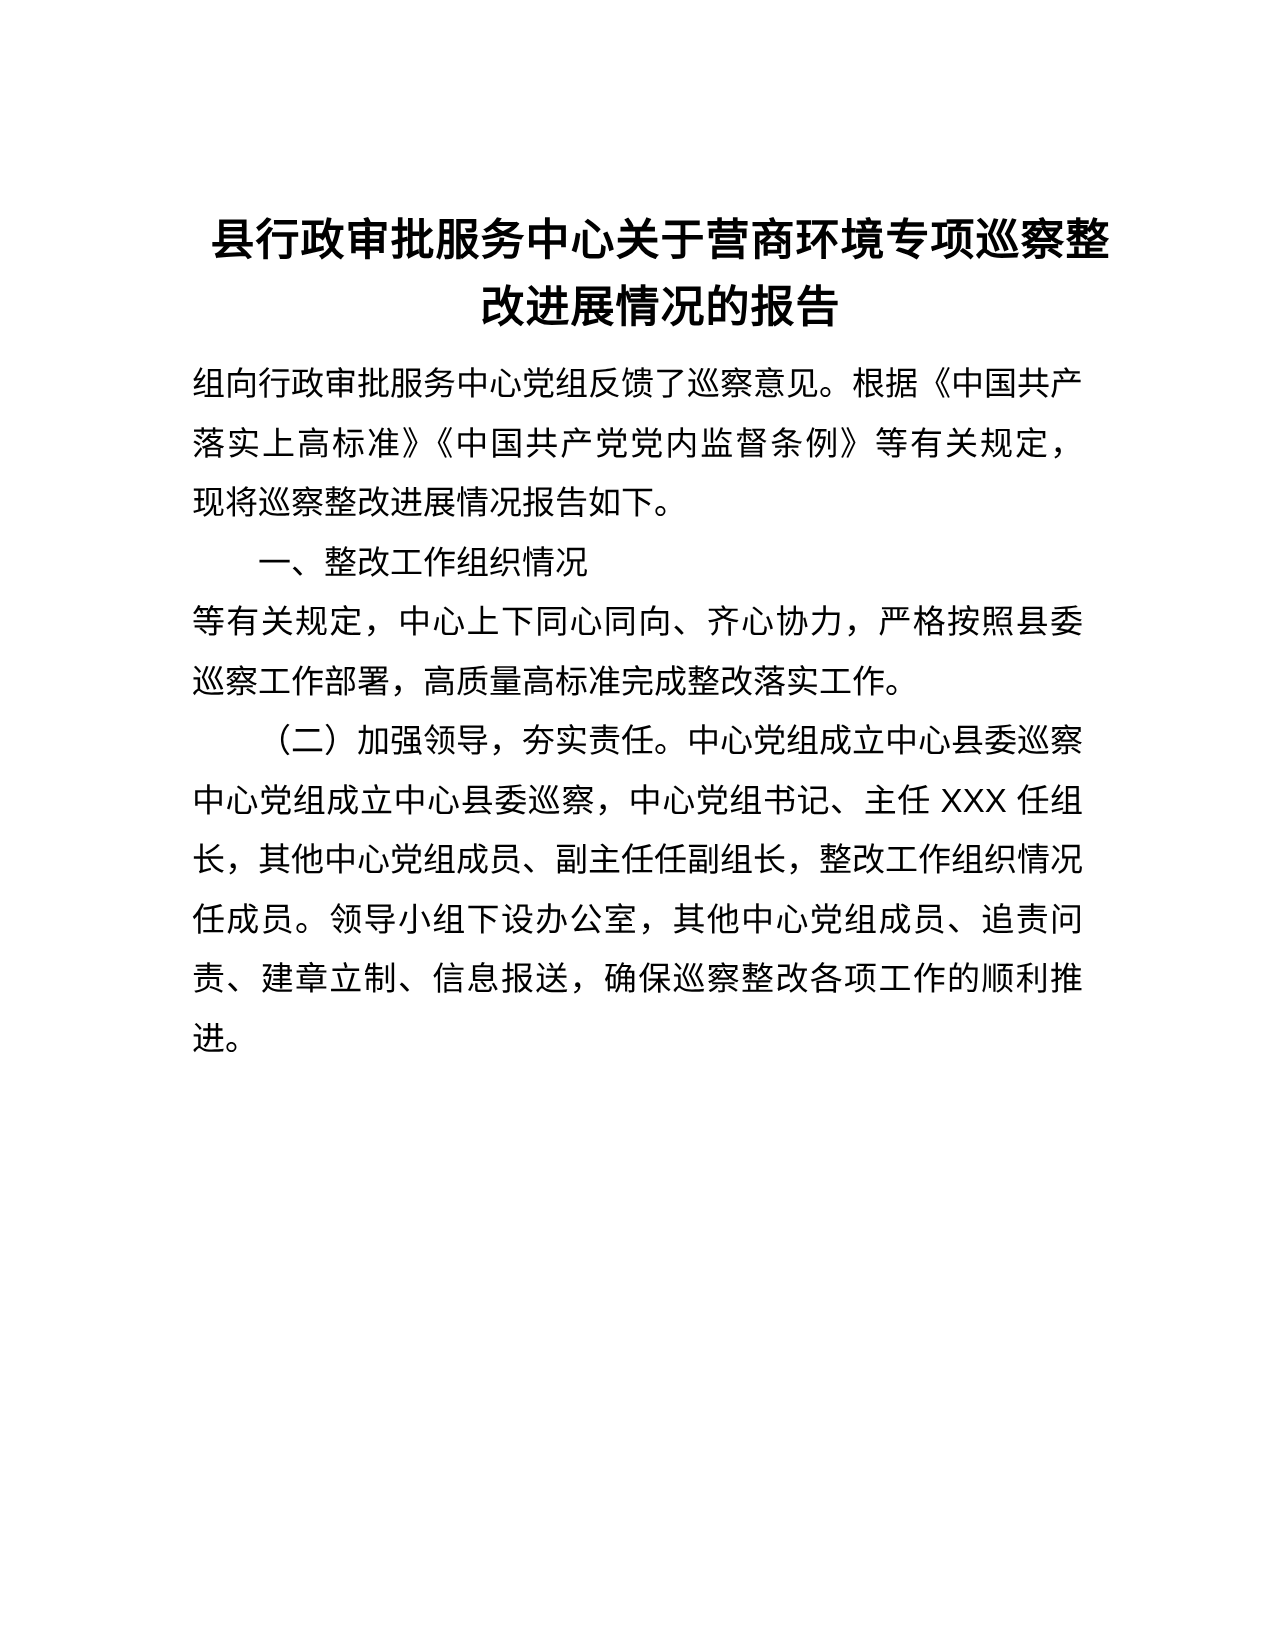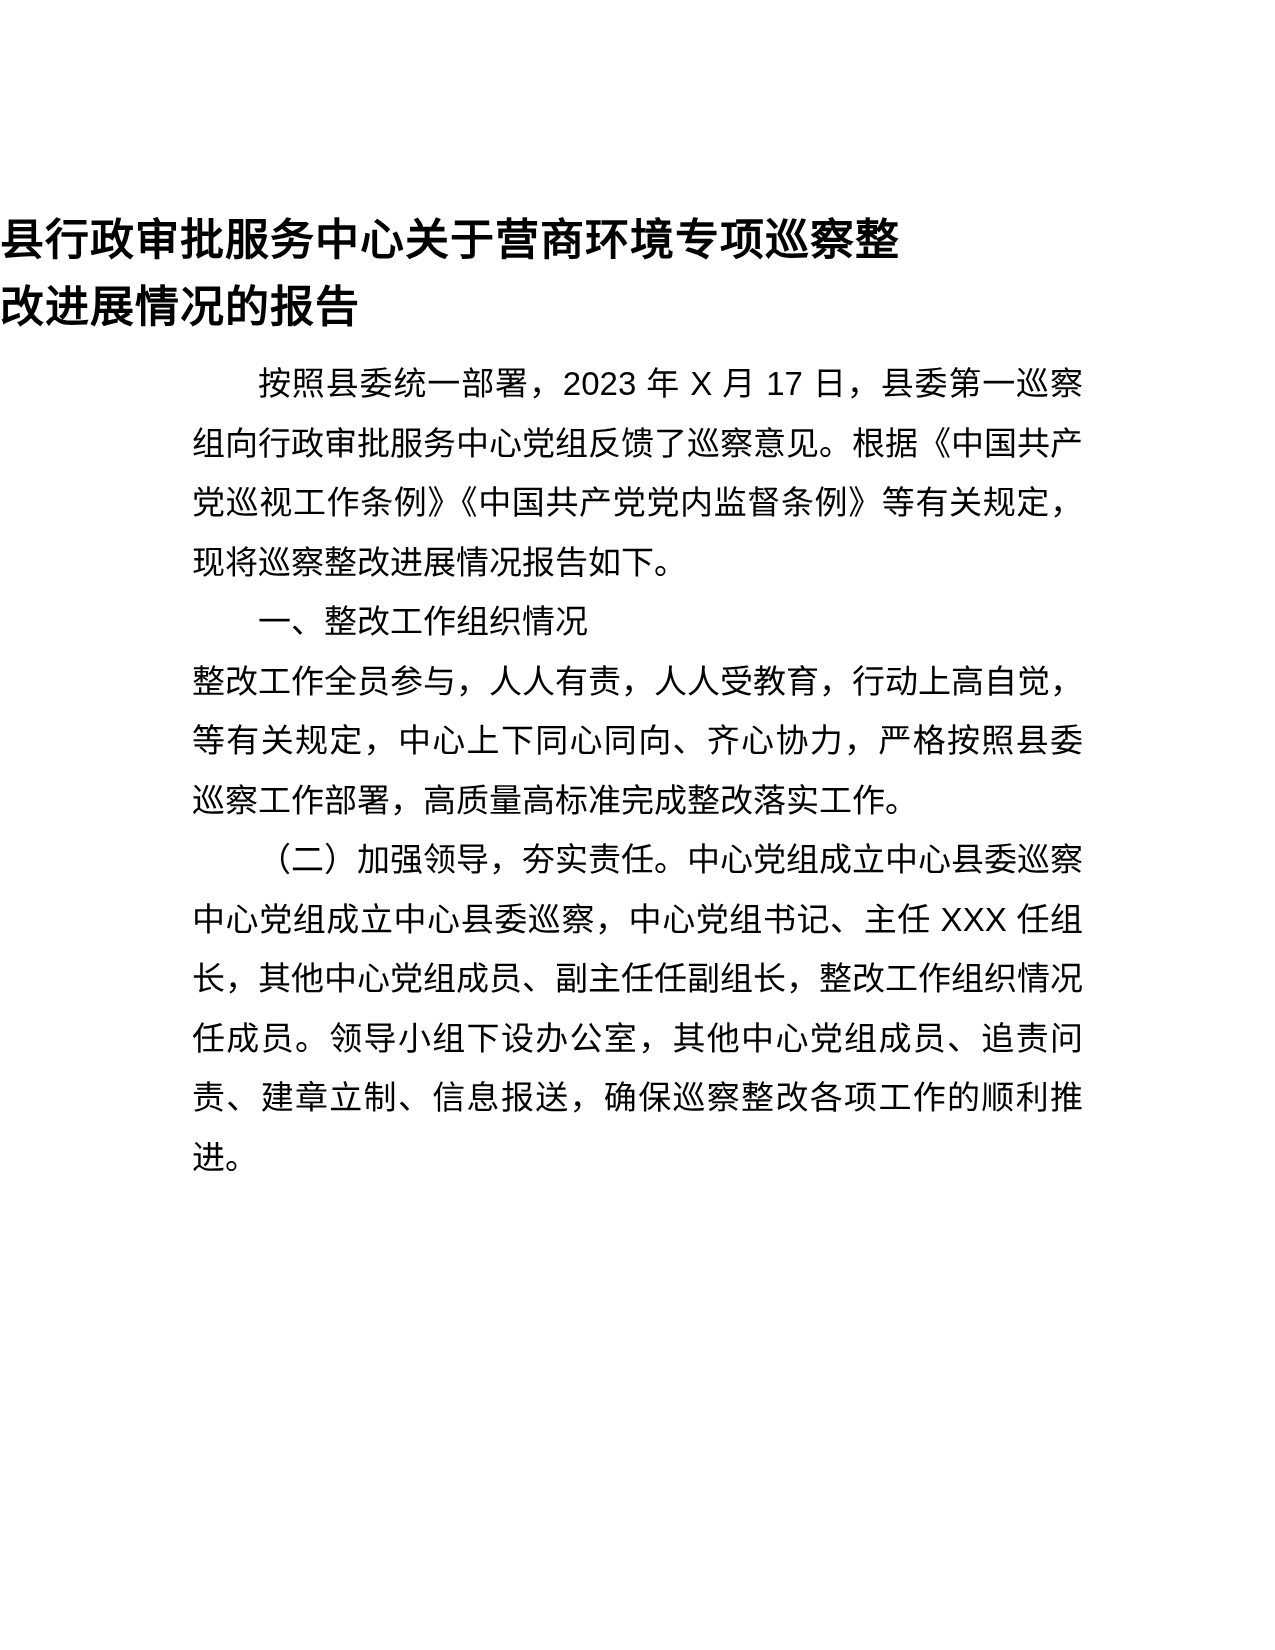--- a/index.html
+++ b/index.html
@@ -20,21 +20,23 @@
     width: 1275px;
     height: 1650px;
     background: #ffffff;
   }
   .doc-title {
     margin: 0;
     padding-top: 206px;
     font-size: 44px;
     line-height: 67px;
     font-weight: 700;
+    text-align: center;
     letter-spacing: 1px;
+    padding-left: 46px;
   }
   .title-line { display: block; }
   .doc-body {
     width: 891px;
     margin: 14px auto 0 auto;
     font-size: 33px;
     line-height: 59.5px;
   }
   .line {
     height: 59.5px;
@@ -56,28 +58,26 @@
 
 <div class="page">
 
   <h1 class="doc-title">
     <span class="title-line">县行政审批服务中心关于营商环境专项巡察整</span>
     <span class="title-line">改进展情况的报告</span>
   </h1>
 
   <div class="doc-body">
 
-    <div class="line just indent">按照县委统一部署，2023 年 X 月 17 日，县委第一巡察</div>
     <div class="line just">组向行政审批服务中心党组反馈了巡察意见。根据《中国共产</div>
-    <div class="line just">党巡视工作条例》《中国共产党党内监督条例》等有关规定，</div>
+    <div class="line just">落实上高标准》《中国共产党党内监督条例》等有关规定，</div>
     <div class="line">现将巡察整改进展情况报告如下。</div>
 
     <div class="line heading indent">一、整改工作组织情况</div>
 
-    <div class="line just">整改工作全员参与，人人有责，人人受教育，行动上高自觉，</div>
     <div class="line just">等有关规定，中心上下同心同向、齐心协力，严格按照县委</div>
     <div class="line">巡察工作部署，高质量高标准完成整改落实工作。</div>
 
     <div class="line just indent">（二）加强领导，夯实责任。中心党组成立中心县委巡察</div>
     <div class="line just">中心党组成立中心县委巡察，中心党组书记、主任 XXX 任组</div>
     <div class="line just">长，其他中心党组成员、副主任任副组长，整改工作组织情况</div>
     <div class="line just">任成员。领导小组下设办公室，其他中心党组成员、追责问</div>
     <div class="line just">责、建章立制、信息报送，确保巡察整改各项工作的顺利推</div>
     <div class="line">进。</div>
 

